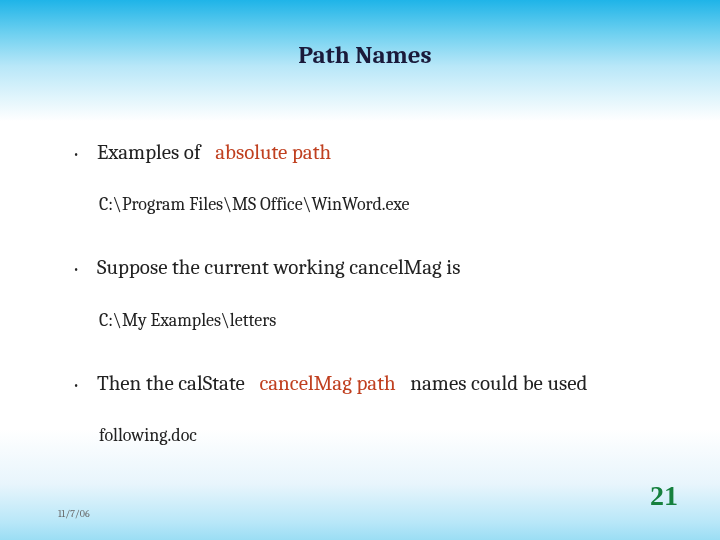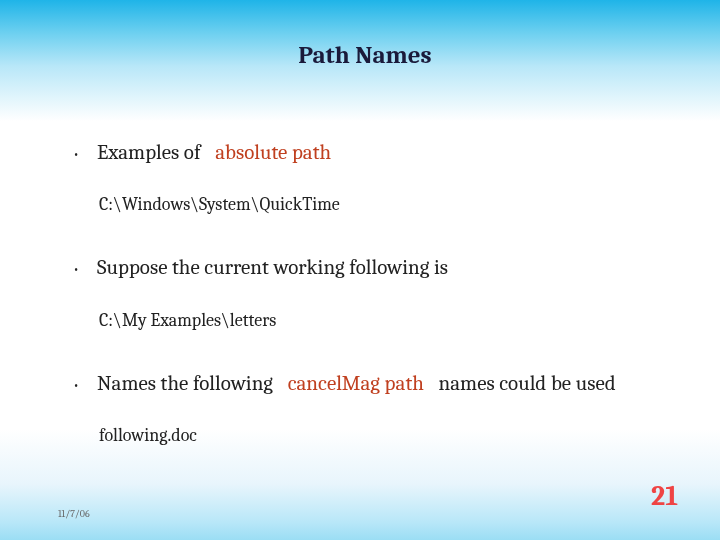--- a/index.html
+++ b/index.html
@@ -56,54 +56,55 @@
     bottom: 20px;
     font-size: 10px;
     color: #666;
   }
   .page-num {
     position: absolute;
     right: 42px;
     bottom: 28px;
     font-size: 28px;
     font-weight: bold;
-    color: #ef4444;
+    color: #15803d;
+    font-family: Liberation Serif, serif;
   }
 </style>
 </head>
 <body>
 
 <div class="title">Path Names</div>
 
 <div class="content">
 
   <div class="bullet-item">
     <span class="bullet-dot">•</span>
     <span class="bullet-text">
       <span>Examples of </span><span class="highlight">absolute path</span><span></span>
     </span>
   </div>
   <div class="sub-lines">
-    <div class="sub-line">C:\Windows\System\QuickTime</div>
+    <div class="sub-line">C:\Program Files\MS Office\WinWord.exe</div>
   </div>
 
   <div class="bullet-item">
     <span class="bullet-dot">•</span>
     <span class="bullet-text">
-      <span>Suppose the current working following is</span><span class="highlight"></span><span></span>
+      <span>Suppose the current working cancelMag is</span><span class="highlight"></span><span></span>
     </span>
   </div>
   <div class="sub-lines">
     <div class="sub-line">C:\My Examples\letters</div>
   </div>
 
   <div class="bullet-item">
     <span class="bullet-dot">•</span>
     <span class="bullet-text">
-      <span>Names the following </span><span class="highlight">cancelMag path</span><span> names could be used</span>
+      <span>Then the calState </span><span class="highlight">cancelMag path</span><span> names could be used</span>
     </span>
   </div>
   <div class="sub-lines">
     <div class="sub-line">following.doc</div>
   </div>
 
 </div>
 
 <div class="footer-date">11/7/06</div>
 <div class="page-num">21</div>

